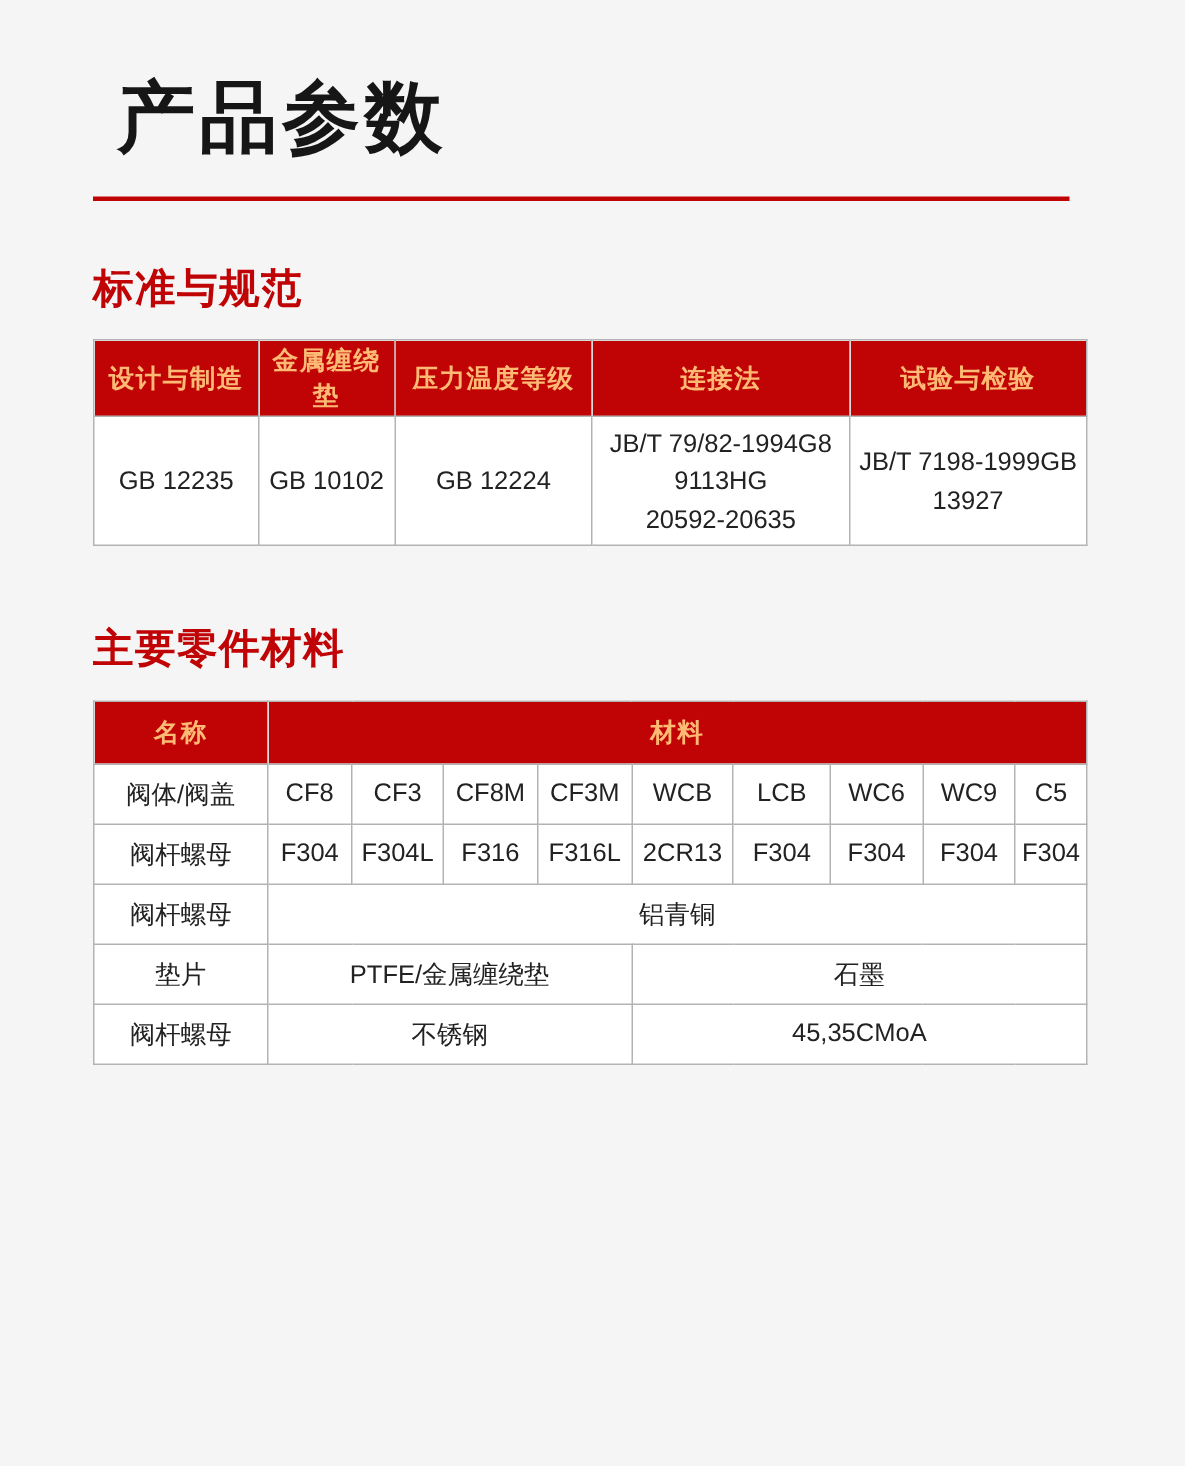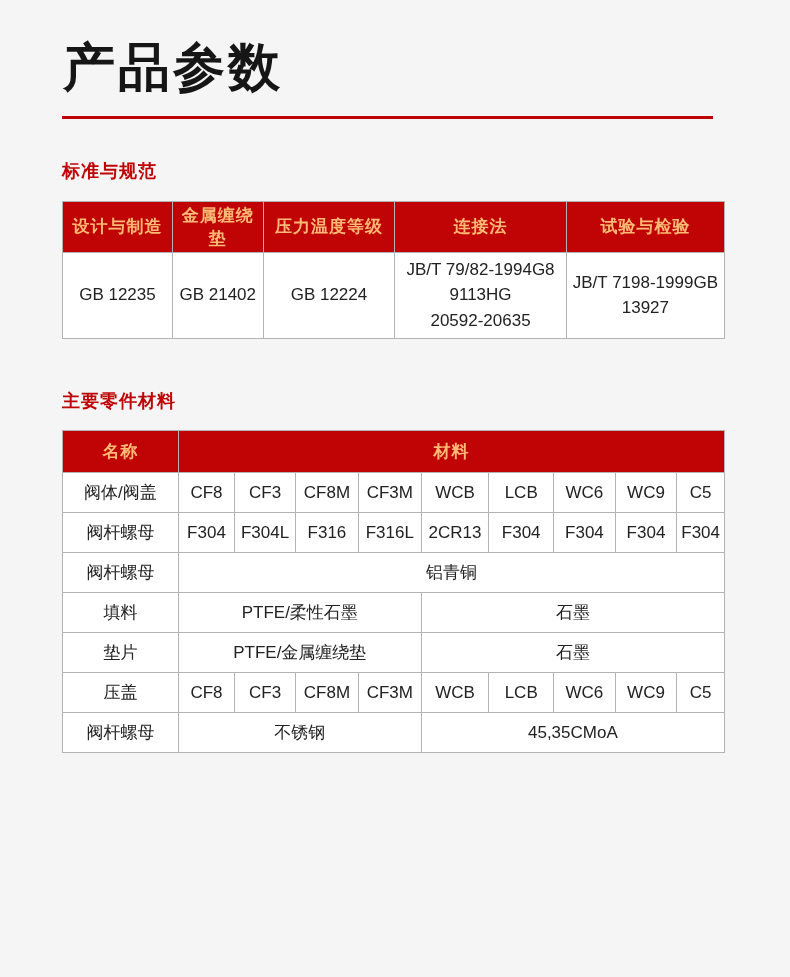--- a/index.html
+++ b/index.html
@@ -7,35 +7,36 @@
   html, body { margin: 0; padding: 0; }
   body {
     width: 790px; height: 977px;
     background: var(--page-bg);
     font-family: "Liberation Sans", "DejaVu Sans", sans-serif;
     color: var(--text);
   }
   .page { padding: 34px 65px 0 62px; }
 
   .page-title {
-    margin: 1px;
+    margin: 16px;
     font-size: 52px;
     font-weight: 600;
     letter-spacing: 3px;
     color: #161616;
     line-height: 1.25;
+    font-family: Liberation Mono, monospace;
   }
   .title-underline {
     width: 651px; height: 3px;
     background: var(--accent);
     margin-top: 16px;
   }
 
   .section-title {
-    font-size: 18px;
+    font-size: 27px;
     font-weight: 600;
     color: var(--accent);
     letter-spacing: 1px;
     margin: 42px 0 18px 0;
     line-height: 1.2;
   }
   .section-title.second { margin-top: 52px; }
 
   table {
     width: 663px;
@@ -87,21 +88,21 @@
         <th>设计与制造</th>
         <th>金属缠绕垫</th>
         <th>压力温度等级</th>
         <th>连接法</th>
         <th>试验与检验</th>
       </tr>
     </thead>
     <tbody>
       <tr>
         <td>GB 12235</td>
-        <td>GB 21402</td>
+        <td>GB 10102</td>
         <td>GB 12224</td>
         <td>
           <div class="cell-line">JB/T 79/82-1994G8</div>
           <div class="cell-line">9113HG</div>
           <div class="cell-line">20592-20635</div>
         </td>
         <td>
           <div class="cell-line">JB/T 7198-1999GB</div>
           <div class="cell-line">13927</div>
         </td>
@@ -153,40 +154,23 @@
         <td>F304</td>
         <td>F304</td>
         <td>F304</td>
         <td>F304</td>
       </tr>
       <tr>
         <td>阀杆螺母</td>
         <td colspan="9">铝青铜</td>
       </tr>
       <tr>
-        <td>填料</td>
-        <td colspan="4">PTFE/柔性石墨</td>
-        <td colspan="5">石墨</td>
-      </tr>
-      <tr>
         <td>垫片</td>
         <td colspan="4">PTFE/金属缠绕垫</td>
         <td colspan="5">石墨</td>
-      </tr>
-      <tr>
-        <td>压盖</td>
-        <td>CF8</td>
-        <td>CF3</td>
-        <td>CF8M</td>
-        <td>CF3M</td>
-        <td>WCB</td>
-        <td>LCB</td>
-        <td>WC6</td>
-        <td>WC9</td>
-        <td>C5</td>
       </tr>
       <tr>
         <td>阀杆螺母</td>
         <td colspan="4">不锈钢</td>
         <td colspan="5">45,35CMoA</td>
       </tr>
     </tbody>
   </table>
 
 </div>

